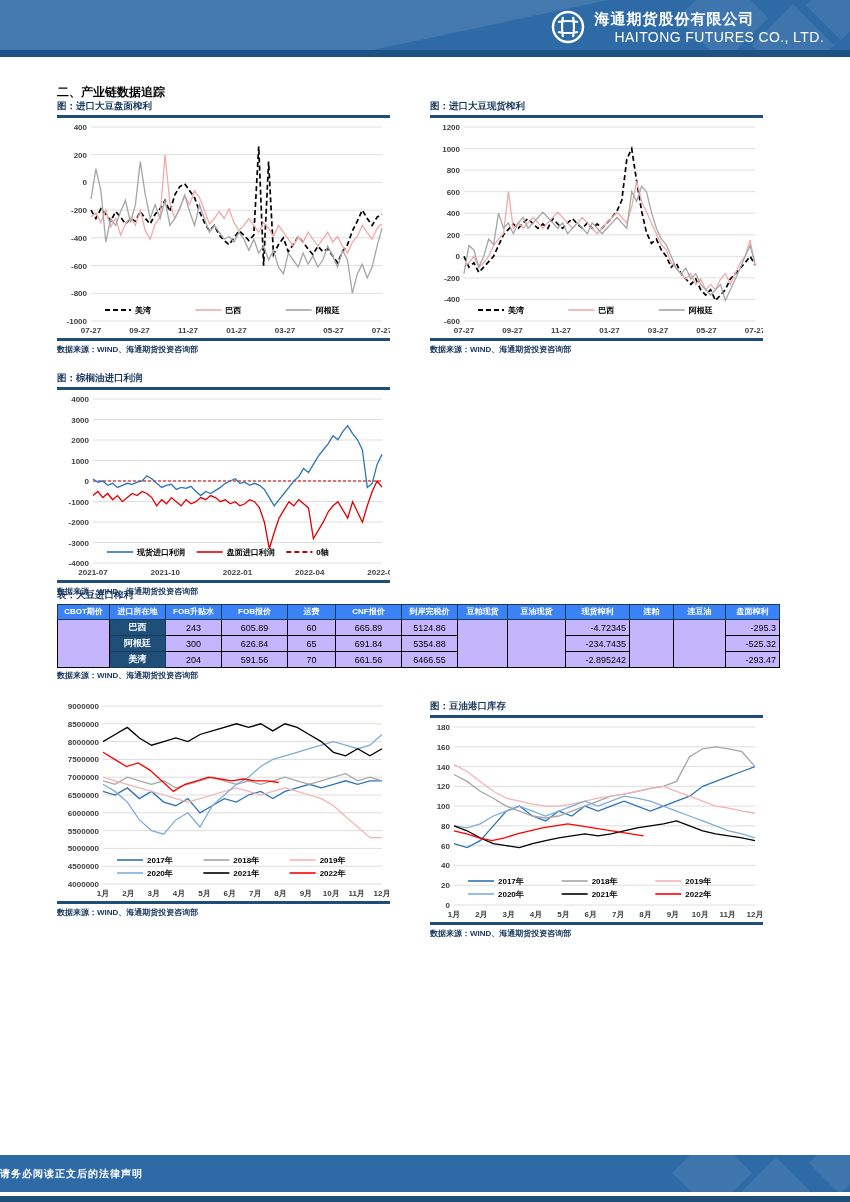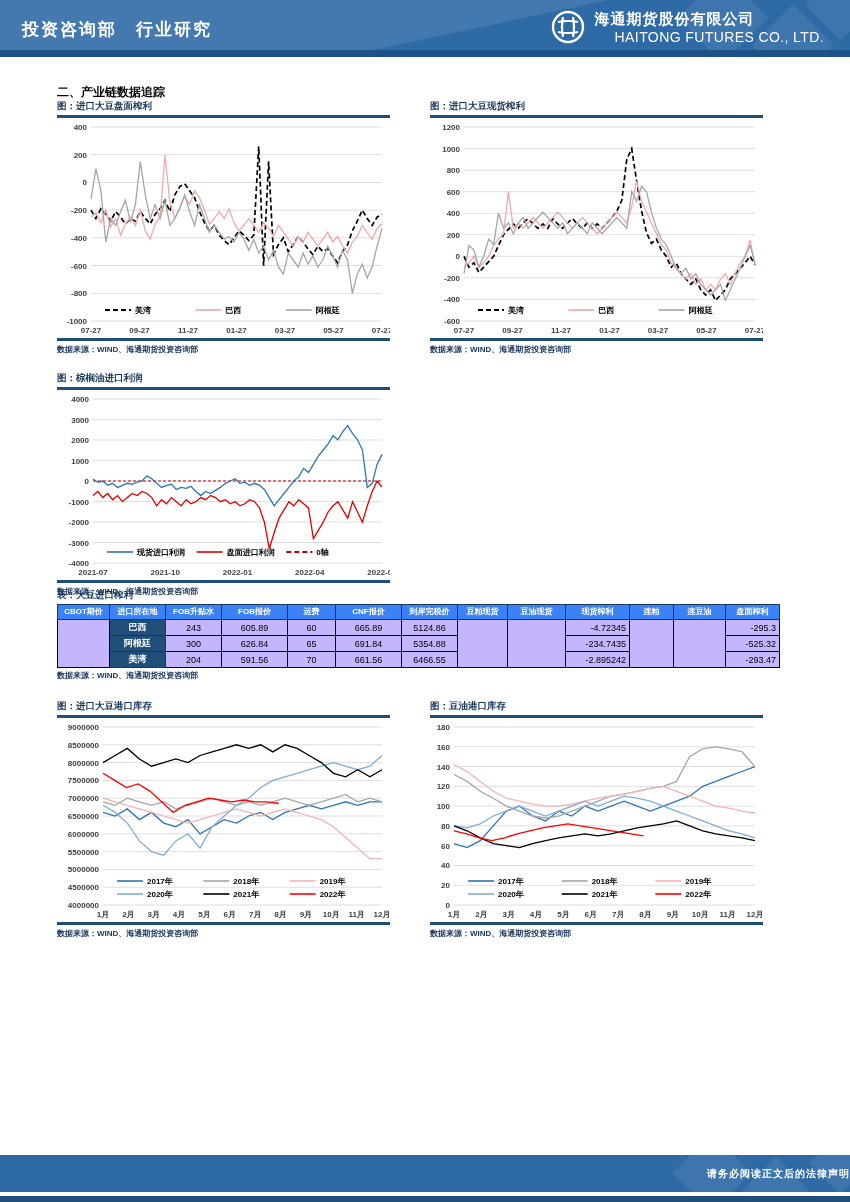--- a/index.html
+++ b/index.html
@@ -44,35 +44,34 @@
   .crush-table th { background: #3b82f6; color: #fff; font-size: 8px; font-weight: 700;
                     border: 1px solid #16395c; padding: 2px 1px; line-height: 1.25; text-align: center; }
   .crush-table td { border: 1px solid #000; font-size: 9px; color: #000; padding: 1px 2px;
                     text-align: center; height: 15px; background: #c4b5fd; }
   .crush-table td.region { background: #1f4e79; color: #fff; font-weight: 700; border: 1px solid #16395c; }
   .crush-table td.num-r { text-align: right; padding-right: 3px; }
 
   
   .footer-bar { position: absolute; left: 0; right: 0; top: 1155px; height: 37px;
                 background: #2e6aa5; overflow: hidden; }
-  .footer-text { position: absolute; width: 100%; text-align: right; top: 12px; color: #fff;
+  .footer-text { position: absolute; width: 100%; text-align: left; top: 12px; color: #fff;
                  font-size: 10px; font-weight: 600; letter-spacing: 1px; }
   .bottom-strip { position: absolute; left: 0; right: 0; top: 1196px; height: 6px; background: #1f4e79; }
 </style>
 </head>
 <body>
 
 <div class="page">
 
   <div class="banner">
     <div class="banner-light"></div>
     <div class="diamond" style="width:64px;height:64px;right:95px;top:-14px;"></div>
     <div class="diamond" style="width:58px;height:58px;right:28px;top:16px;"></div>
     <div class="diamond" style="width:50px;height:50px;right:-16px;top:-20px;"></div>
-    <div class="banner-title">投资咨询部　行业研究</div>
     <div class="logo">
       <svg width="36" height="36" viewBox="0 0 36 36">
         <circle cx="18" cy="18" r="15" fill="none" stroke="#ffffff" stroke-width="2.4"></circle>
         <path d="M13 8 q-2 10 0 20 M23 8 q2 10 0 20 M8 13 q10 -2 20 0 M8 23 q10 2 20 0" fill="none" stroke="#ffffff" stroke-width="2.2"></path>
       </svg>
       <div class="logo-texts">
         <div class="logo-cn">海通期货股份有限公司</div>
         <div class="logo-en">HAITONG FUTURES CO., LTD.</div>
       </div>
     </div>
@@ -277,21 +276,20 @@
             <td>6466.55</td>
             <td class="num-r">-2.895242</td>
             <td class="num-r">-293.47</td>
           </tr>
         </tbody>
     </table>
     <div class="source noline">数据来源：WIND、海通期货投资咨询部</div>
   </div>
 
   <div class="b4">
-    <div class="chart-title">图：进口大豆港口库存</div>
     <div class="chart-canvas">
         <svg width="333" height="200">
           <line x1="46" y1="184" x2="325" y2="184" stroke="#dedede" stroke-width="1"></line>
           <text class="tick" x="42" y="187" text-anchor="end">4000000</text>
           <line x1="46" y1="166.20000000000002" x2="325" y2="166.20000000000002" stroke="#dedede" stroke-width="1"></line>
           <text class="tick" x="42" y="169.20000000000002" text-anchor="end">4500000</text>
           <line x1="46" y1="148.4" x2="325" y2="148.4" stroke="#dedede" stroke-width="1"></line>
           <text class="tick" x="42" y="151.4" text-anchor="end">5000000</text>
           <line x1="46" y1="130.6" x2="325" y2="130.6" stroke="#dedede" stroke-width="1"></line>
           <text class="tick" x="42" y="133.6" text-anchor="end">5500000</text>

